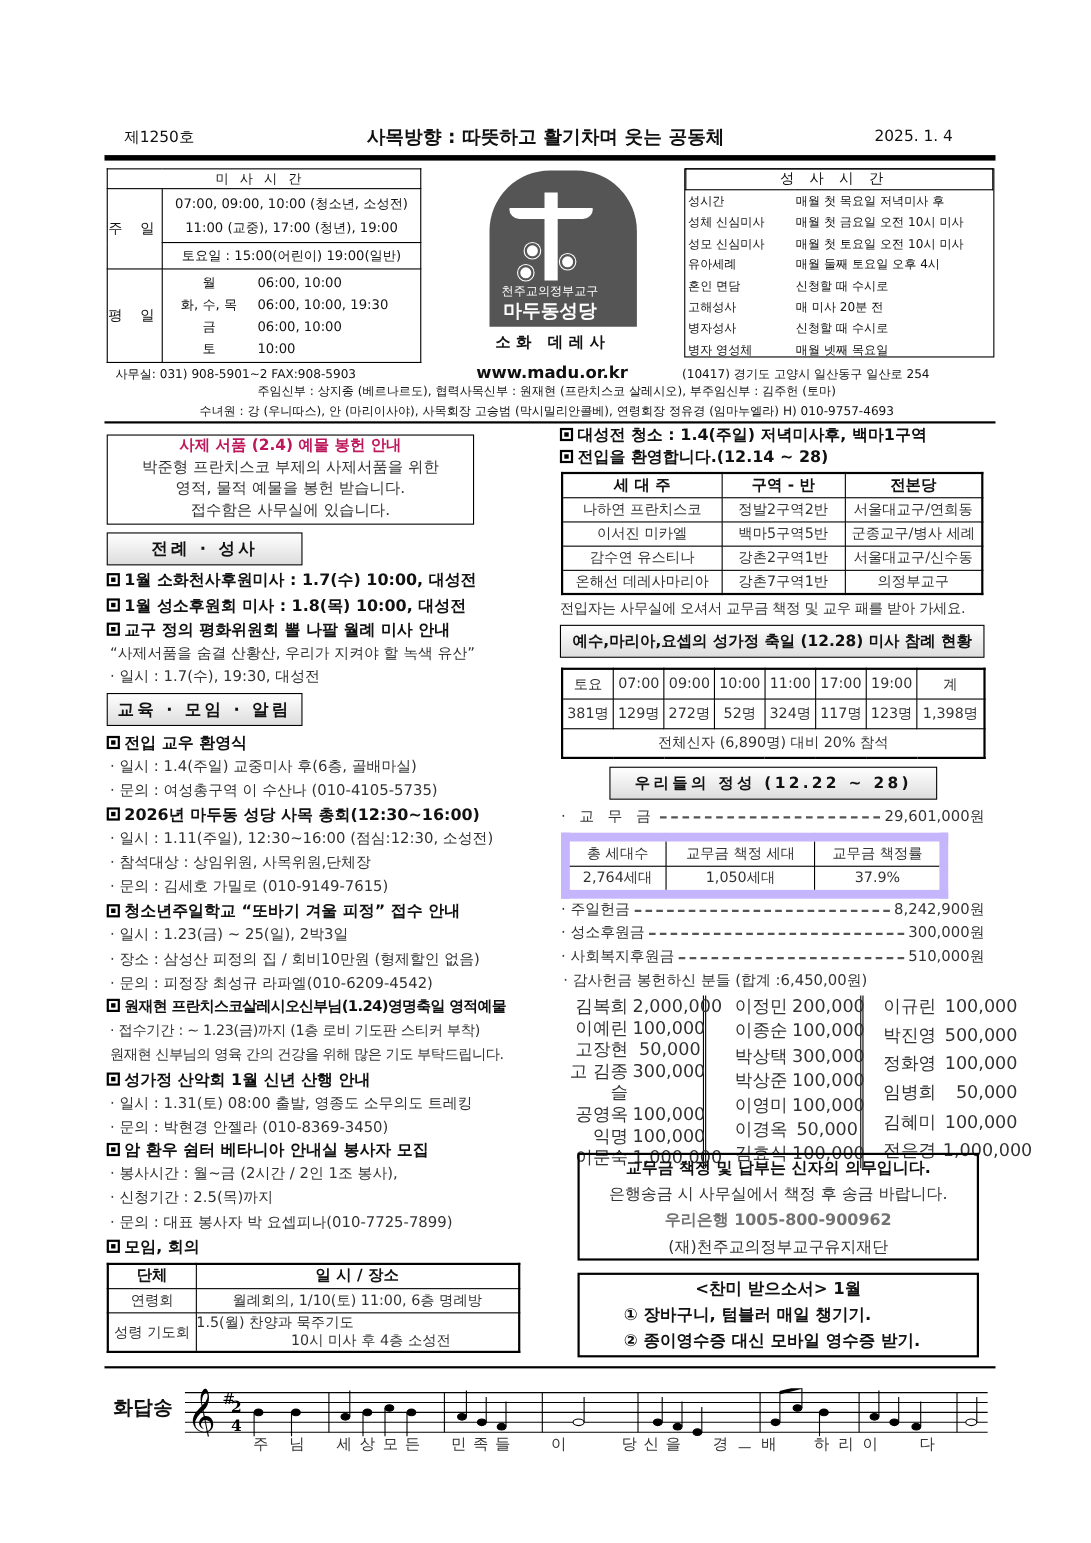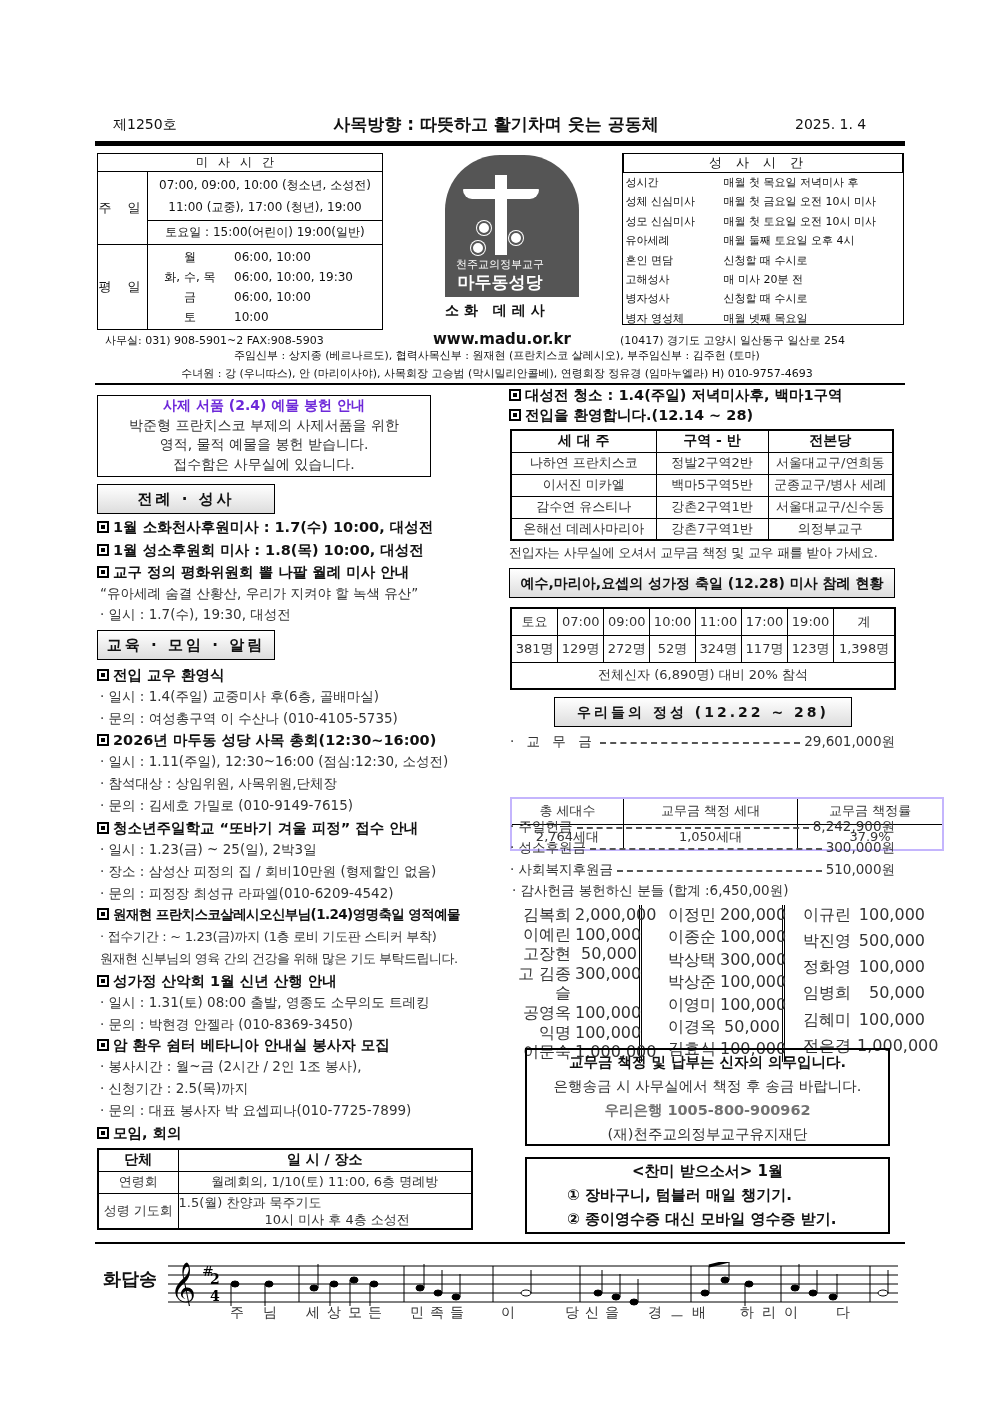--- a/index.html
+++ b/index.html
@@ -20,53 +20,53 @@
   .wk { display: grid; grid-template-columns: 84px 1fr; line-height: 20px; padding: 2px 0; }
   .wk span:nth-child(odd) { text-align: center; }
   .wk span:nth-child(even) { padding-left: 2px; }
 
   .logo { left: 445px; top: 155px; width: 134px; height: 142px; background: #555; border-radius: 55px 55px 0 0; color: #fff; text-align: center; }
   .cross-v { position: absolute; left: 50px; top: 20px; width: 12px; height: 80px; background: #fff; }
   .cross-h { position: absolute; left: 18px; top: 34px; width: 76px; height: 10px; background: #fff; border-radius: 2px 2px 20px 20px; }
   .rose { position: absolute; width: 14px; height: 14px; border-radius: 50%; background: #fff; border: 2px solid #555; box-shadow: 0 0 0 1px #fff; }
   .logo-t1 { position: absolute; left: 0; width: 110px; top: 102px; font-size: 11px; }
   .logo-t2 { position: absolute; left: 0; width: 110px; top: 116px; font-size: 17px; font-weight: bold; }
-  .logo-sub { left: 445px; width: 110px; top: 302px; text-align: left; font-size: 14px; font-weight: bold; letter-spacing: 5px; }
+  .logo-sub { left: 445px; width: 110px; top: 302px; text-align: right; font-size: 14px; font-weight: bold; letter-spacing: 5px; }
 
   .sac { left: 623px; top: 153px; width: 280px; font-size: 11px; }
   .sac td { padding: 0 2px; line-height: 19.4px; }
   .sac .cap { border: 1px solid #000; text-align: center; font-size: 13px; letter-spacing: 14px; line-height: 18px; }
   .sac-box { left: 622px; top: 153px; width: 282px; height: 172px; border: 1px solid #000; }
 
   .info { left: 97px; width: 800px; font-size: 11px; text-align: center; }
   .info1 { top: 333px; text-align: left; left: 105px; }
   .url { left: 433px; top: 330px; font-size: 15px; font-weight: bold; }
   .addr { left: 620px; top: 333px; font-size: 11px; }
   .info2 { top: 348px; text-align: center; }
   .info3 { top: 366px; }
   .rule2 { left: 95px; top: 383px; width: 810px; height: 2px; background: #000; }
 
   .box1 { left: 97px; top: 395px; width: 334px; height: 82px; border: 1px solid #000; text-align: center; font-size: 14px; line-height: 19.5px; color: #333; }
-  .box1 b { color: #6d28d9; }
+  .box1 b { color: #be185d; }
   .sec { height: 30px; border: 1px solid #000; background: linear-gradient(#fff, #ddd); font-size: 15px; font-weight: bold; text-align: center; line-height: 28px; letter-spacing: 3px; }
   .sq { display: inline-block; width: 12px; height: 12px; border: 2px solid #000; position: relative; margin-right: 4px; vertical-align: -1px; }
   .sq::after { content: ""; position: absolute; left: 2px; top: 2px; width: 4px; height: 4px; background: #000; }
   .h { font-size: 14.5px; font-weight: bold; white-space: nowrap; }
   .t { font-size: 13.5px; color: #333; white-space: nowrap; }
 
   .newcomers { left: 510px; top: 429px; width: 384px; font-size: 13px; }
   .newcomers td, .newcomers th { border: 1px solid #000; text-align: center; height: 22px; font-weight: normal; color: #333; }
   .newcomers th { font-weight: bold; color: #111; font-size: 14px; }
   .newcomers { border: 2px solid #000; }
 
   .att-title { left: 509px; top: 568px; width: 386px; }
   .att { left: 510px; top: 607px; width: 386px; font-size: 13px; border: 2px solid #000; }
   .att td { border: 1px solid #000; text-align: center; height: 27px; color: #333; }
   .off-title { left: 554px; top: 697px; width: 298px; }
-  .fund-tbl { left: 510px; top: 757px; width: 434px; font-size: 13px; border: 2px solid #c4b5fd; margin-top: 40px; }
+  .fund-tbl { left: 510px; top: 757px; width: 352px; font-size: 13px; border: 8px solid #c4b5fd; }
   .fund-tbl td { border: 1px solid #000; text-align: center; height: 26px; color: #333; }
   .donors { left: 515px; top: 905px; font-size: 16px; color: #333; display: flex; }
   .dcol { display: grid; grid-template-columns: 60px 62px; row-gap: 0; line-height: 19.6px; border-right: 3px double #000; padding-right: 2px; }
   .dcol:nth-child(2) { grid-template-columns: 78px 60px; }
   .dcol:nth-child(3) { border: none; grid-template-columns: 72px 68px; }
   .dcol span:nth-child(odd) { text-align: right; padding-right: 4px; }
   .dcol span:nth-child(even) { text-align: right; }
   .dcol:nth-child(3) span:nth-child(odd) { text-align: left; padding-left: 18px; }
   .dots { display: flex; width: 385px; font-size: 13.5px; color: #333; }
   .dots .fill { flex: 1; border-bottom: 2px dashed #555; margin: 0 4px 7px; }
@@ -188,21 +188,21 @@
   <b>사제 서품 (2.4) 예물 봉헌 안내</b>
   <div>박준형 프란치스코 부제의 사제서품을 위한</div>
   <div>영적, 물적 예물을 봉헌 받습니다.</div>
   <div>접수함은 사무실에 있습니다.</div>
 </div>
 
 <div class="abs sec" style="left:97px;top:484px;width:178px;">전례 · 성사</div>
 <div class="abs h" style="left:97px;top:518px;"><span class="sq"></span><span>1월 소화천사후원미사 : 1.7(수) 10:00, 대성전</span></div>
 <div class="abs h" style="left:97px;top:541px;"><span class="sq"></span><span>1월 성소후원회 미사 : 1.8(목) 10:00, 대성전</span></div>
 <div class="abs h" style="left:97px;top:563px;"><span class="sq"></span><span>교구 정의 평화위원회 뽈 나팔 월례 미사 안내</span></div>
-<div class="abs t" style="left:100px;top:585px;">“유아세례 숨결 산황산, 우리가 지켜야 할 녹색 유산”</div>
+<div class="abs t" style="left:100px;top:585px;">“사제서품을 숨결 산황산, 우리가 지켜야 할 녹색 유산”</div>
 <div class="abs t" style="left:100px;top:606px;">· 일시 : 1.7(수), 19:30, 대성전</div>
 
 <div class="abs sec" style="left:97px;top:630px;width:178px;">교육 · 모임 · 알림</div>
 
 <div class="abs h" style="left:97px;top:666px;"><span class="sq"></span><span>전입 교우 환영식</span></div>
 <div class="abs t" style="left:100px;top:688px;">· 일시 : 1.4(주일) 교중미사 후(6층, 골배마실)</div>
 <div class="abs t" style="left:100px;top:710px;text-align:center;">· 문의 : 여성총구역 이 수산나 (010-4105-5735)</div>
 
 <div class="abs h" style="left:97px;top:731px;"><span class="sq"></span><span>2026년 마두동 성당 사목 총회(12:30~16:00)</span></div>
 <div class="abs t" style="left:100px;top:753px;">· 일시 : 1.11(주일), 12:30~16:00 (점심:12:30, 소성전)</div>

